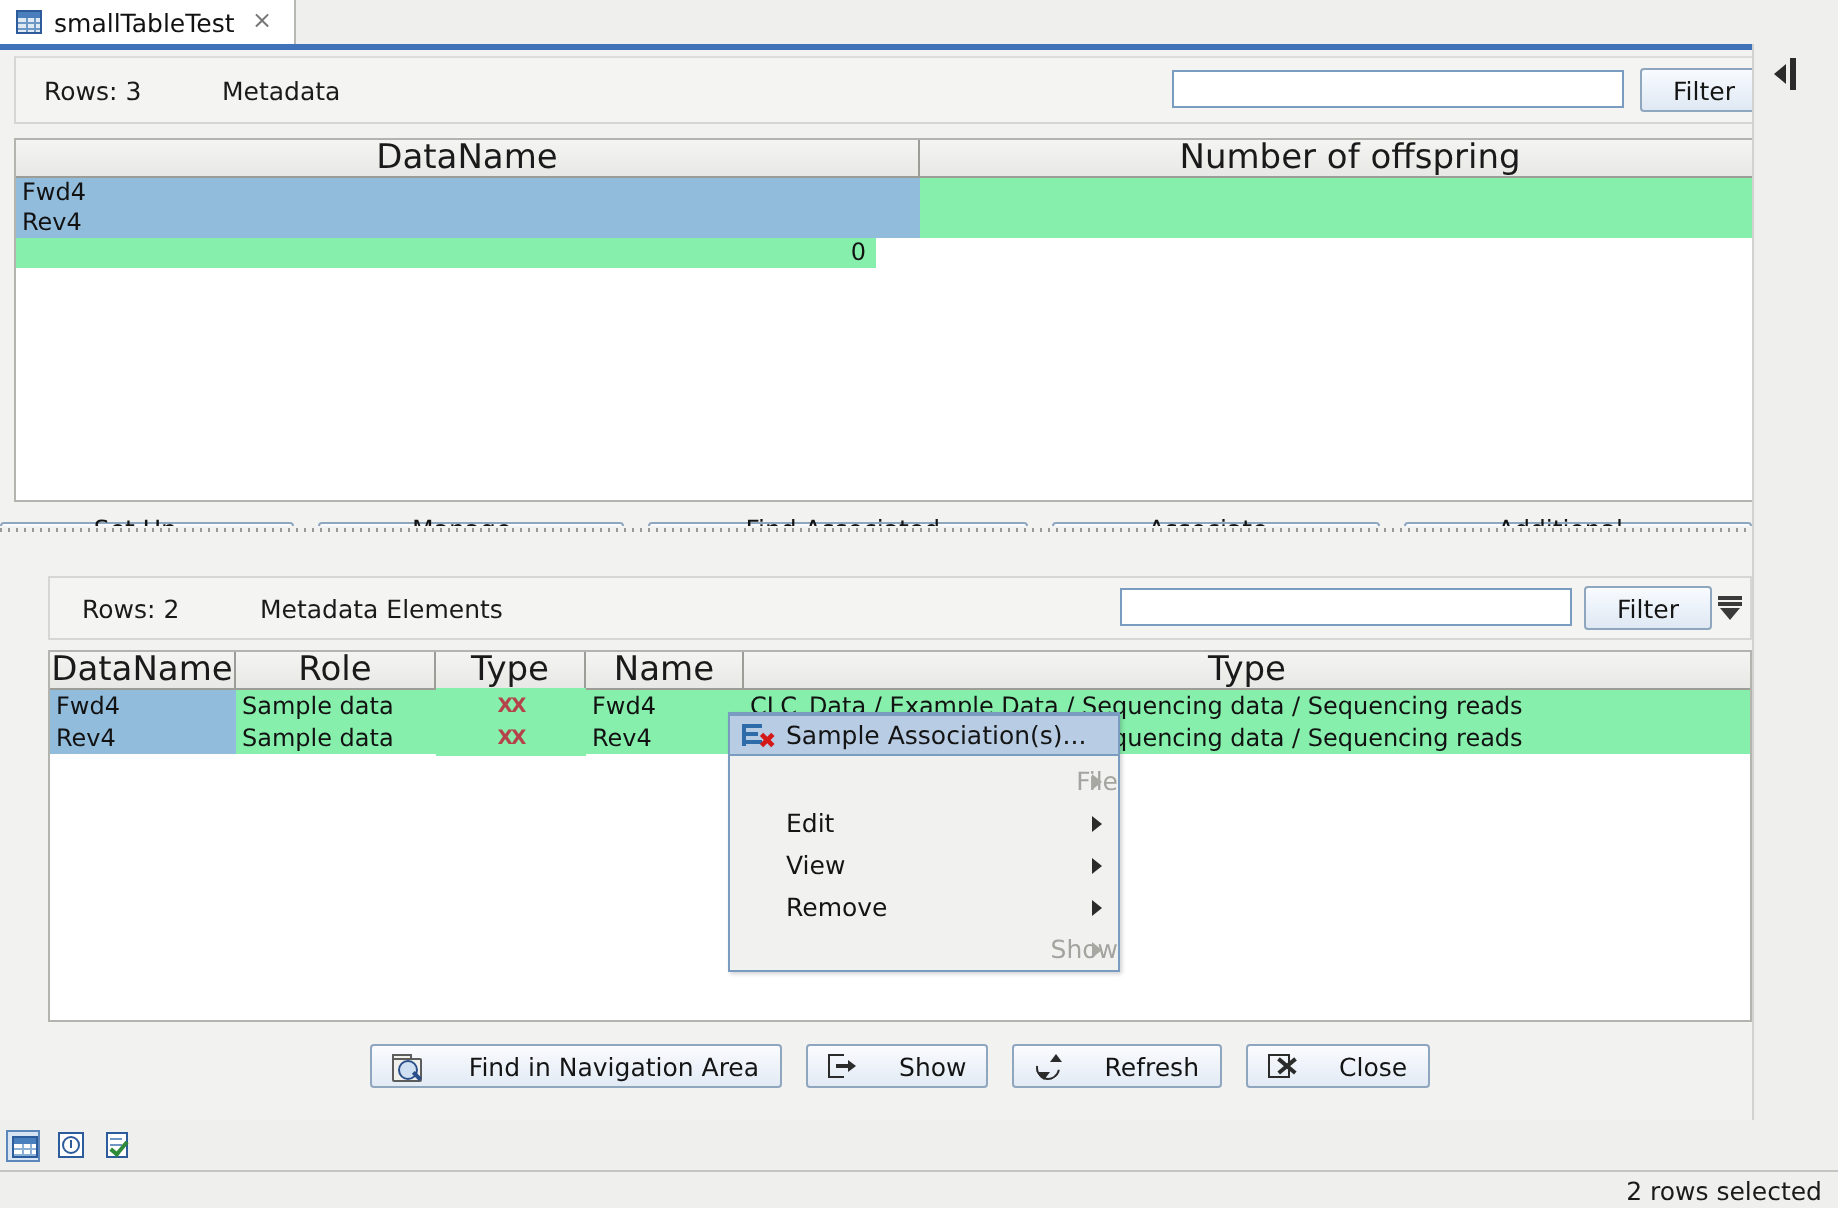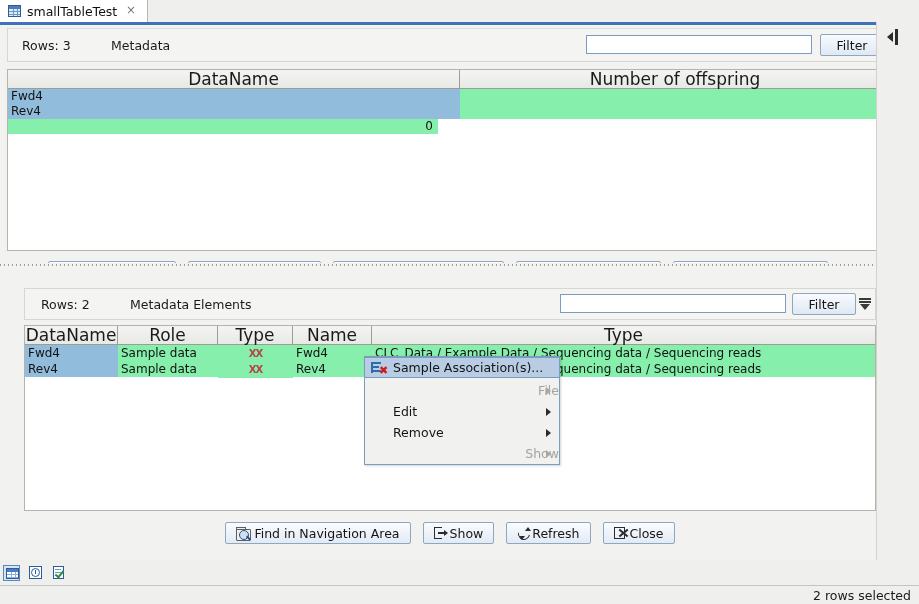--- a/index.html
+++ b/index.html
@@ -124,21 +124,21 @@
   
   .btnrow {
     position: absolute; left: 0; top: 232px; width: 876px; height: 30px;
     display:flex; align-items:center; justify-content:center; gap: 12px;
   }
   .tbtn {
     height: 22px;
     background: linear-gradient(#fafcff, #e2eaf4);
     border: 1px solid #8fa6bf;
     border-radius: 2px;
-    display:flex; align-items:center; justify-content:center; gap:2px;
+    display:flex; align-items:center; justify-content:center; gap:22px;
     padding: 0 10px;
     font-size: 12.5px; color:#141414; cursor:pointer;
     box-sizing:border-box;
   }
 
   
   .splitter {
     position:absolute; left:0; top:263px; width:876px; height:5px;
     background: #f2f2f0;
   }
@@ -560,20 +560,24 @@
     <div class="ctxsep"></div>
     <div class="ctxitem dis">
       <span>File</span>
       <span class="arrow"></span>
     </div>
     <div class="ctxitem">
       <span>Edit</span>
       <span class="arrow"></span>
     </div>
     <div class="ctxitem">
+      <span>View</span>
+      <span class="arrow"></span>
+    </div>
+    <div class="ctxitem">
       <span>Remove</span>
       <span class="arrow"></span>
     </div>
     <div class="ctxitem dis">
       <span>Show</span>
       <span class="arrow"></span>
     </div>
   </div>
 
   <div class="rail">

